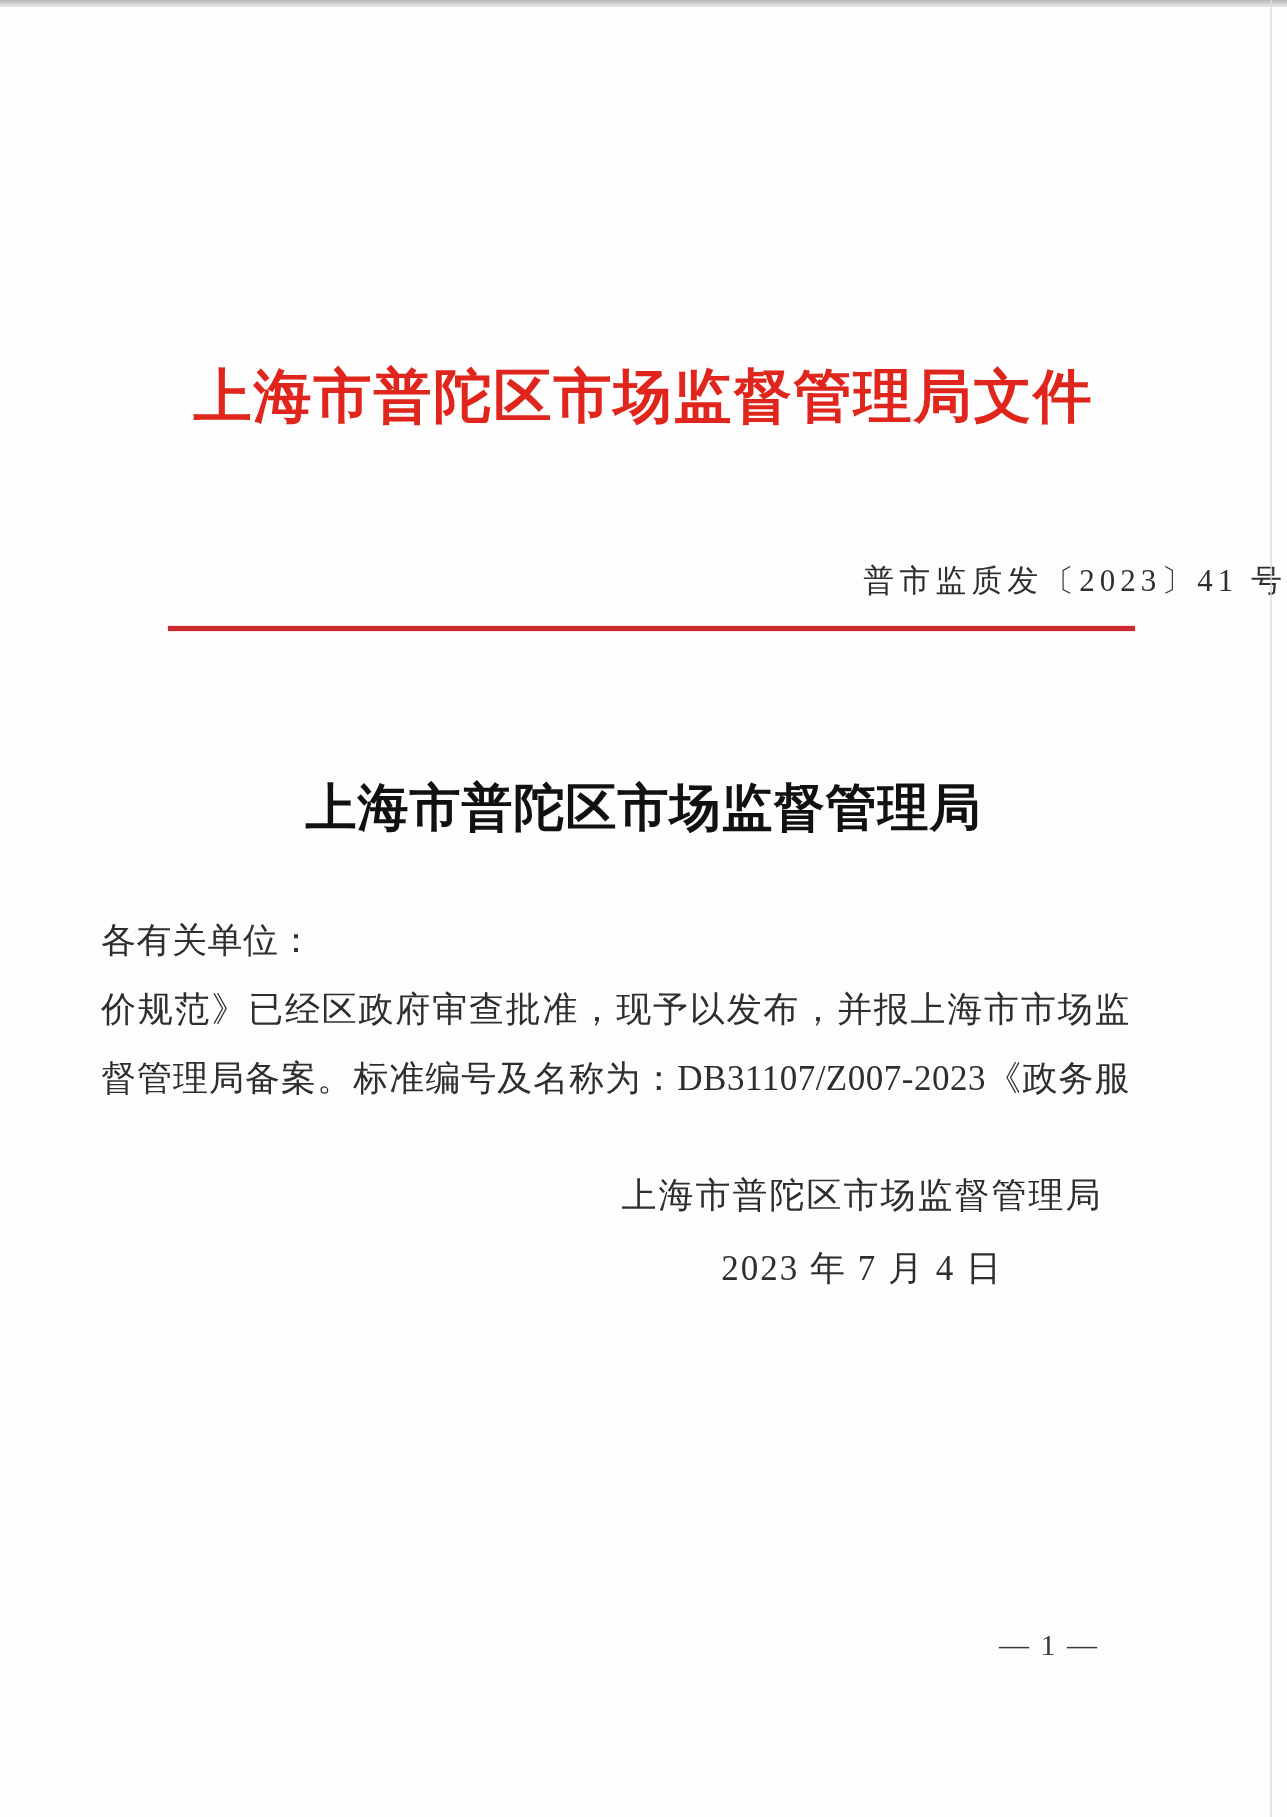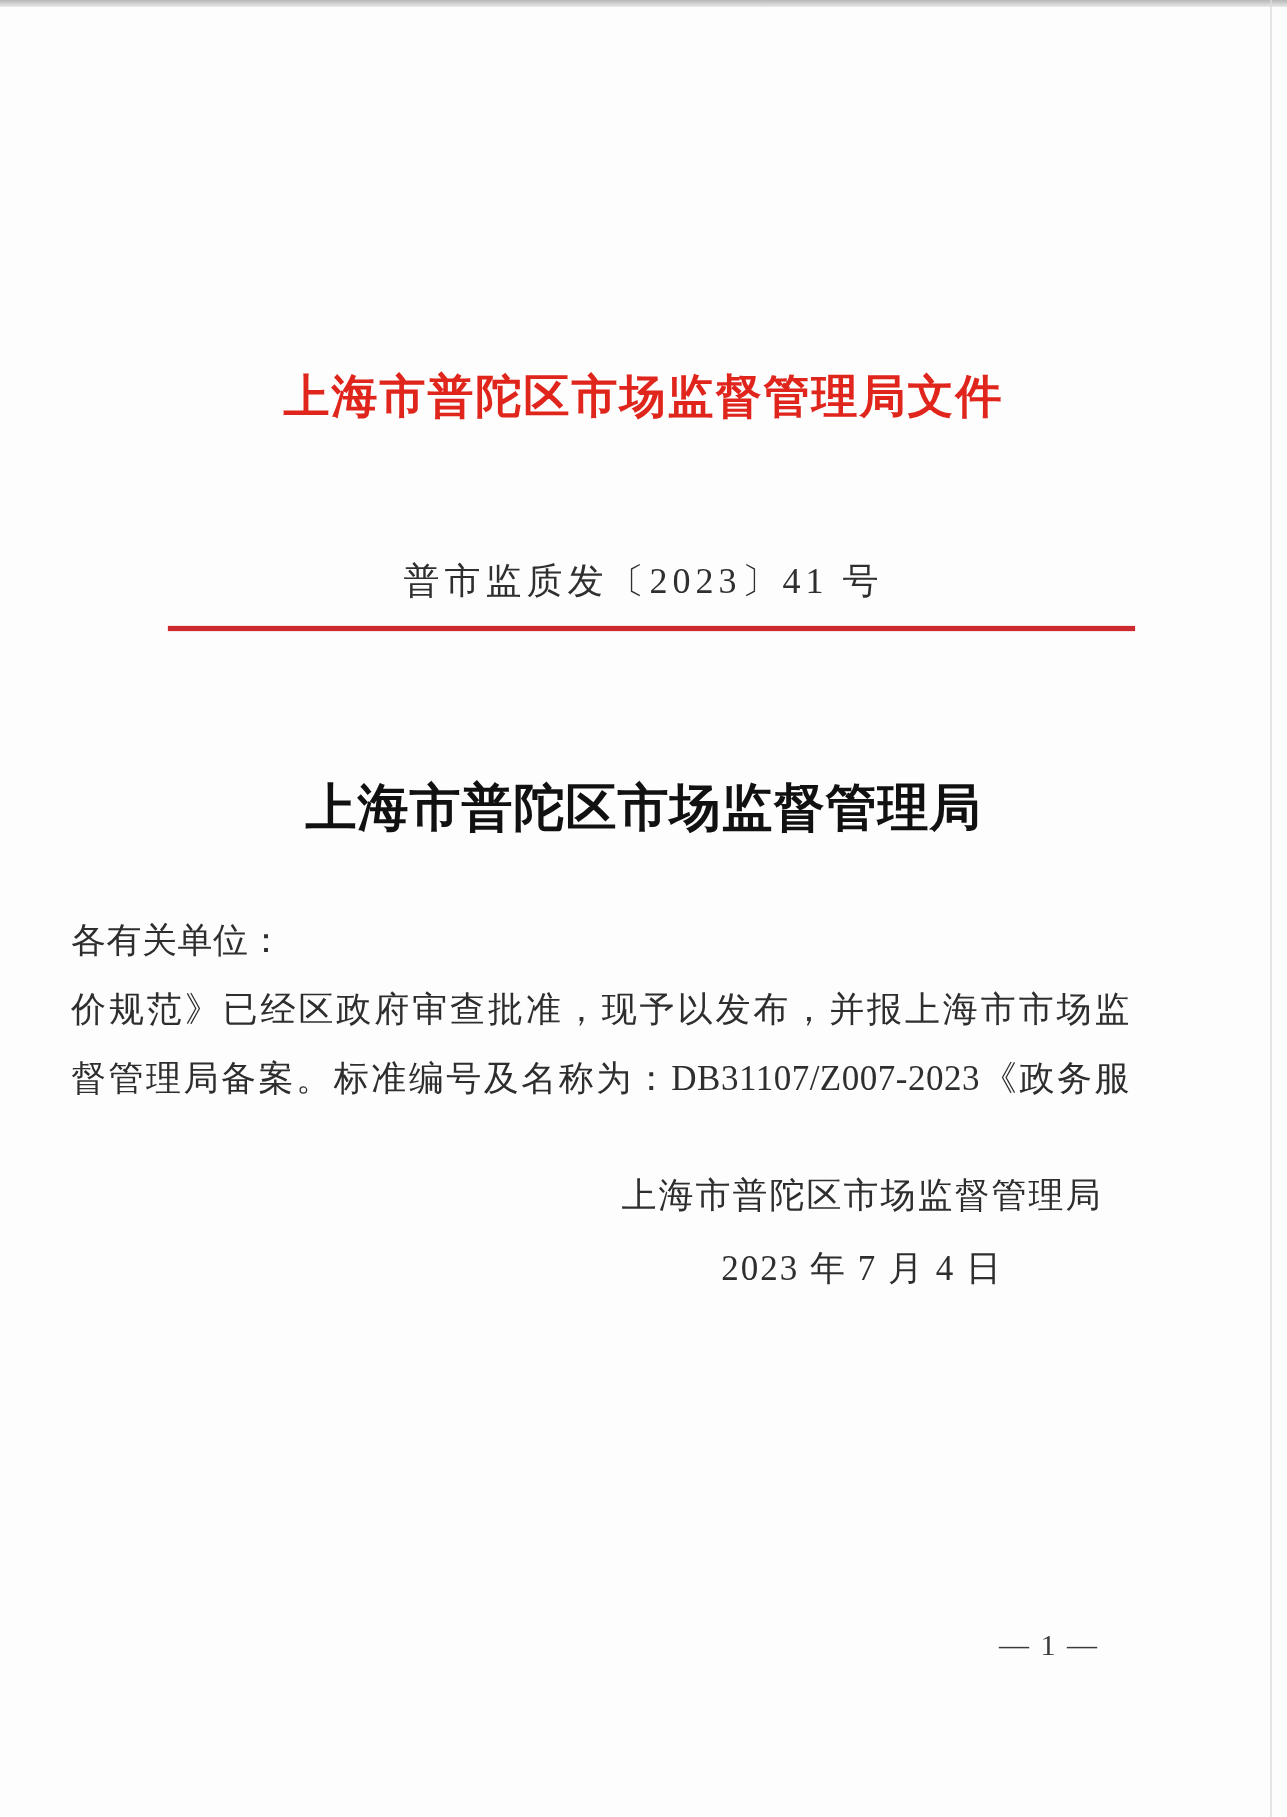--- a/index.html
+++ b/index.html
@@ -26,51 +26,51 @@
     position: absolute;
     top: 0; bottom: 0;
     right: 15px;
     width: 2px;
     background: #dcdcdc;
     opacity: 0.7;
   }
   .agency-header {
     padding-top: 366px;
     text-align: center;
-    font-size: 46px;
+    font-size: 58px;
     line-height: 62px;
     font-weight: 700;
     letter-spacing: 2px;
     color: #e0261c;
   }
   .doc-number {
     margin-top: 136px;
-    text-align: center;
-    font-size: 36px;
+    text-align: right;
+    font-size: 31px;
     line-height: 34px;
     letter-spacing: 5px;
     color: #2f2f2f;
   }
   .red-line {
     margin: 28px 152px 0 168px;
     height: 5px;
     background: #cd2a30;
     box-shadow: 0 0 1px #e66;
   }
   .notice-title {
     margin-top: 142px;
     text-align: center;
     font-size: 51px;
     line-height: 71px;
     font-weight: 700;
     letter-spacing: 1px;
     color: #111111;
   }
   .body-block {
-    margin: 62px 157px 0 71px; 
+    margin: 62px 157px 0 101px; 
     font-size: 35px;
     line-height: 69px;
     letter-spacing: 0.5px;
     color: #2e2e2e;
   }
   .body-line { min-height: 69px; }
   .indent { padding-left: 72px; }
   .jfull {
     text-align: justify;
     text-align-last: justify;

